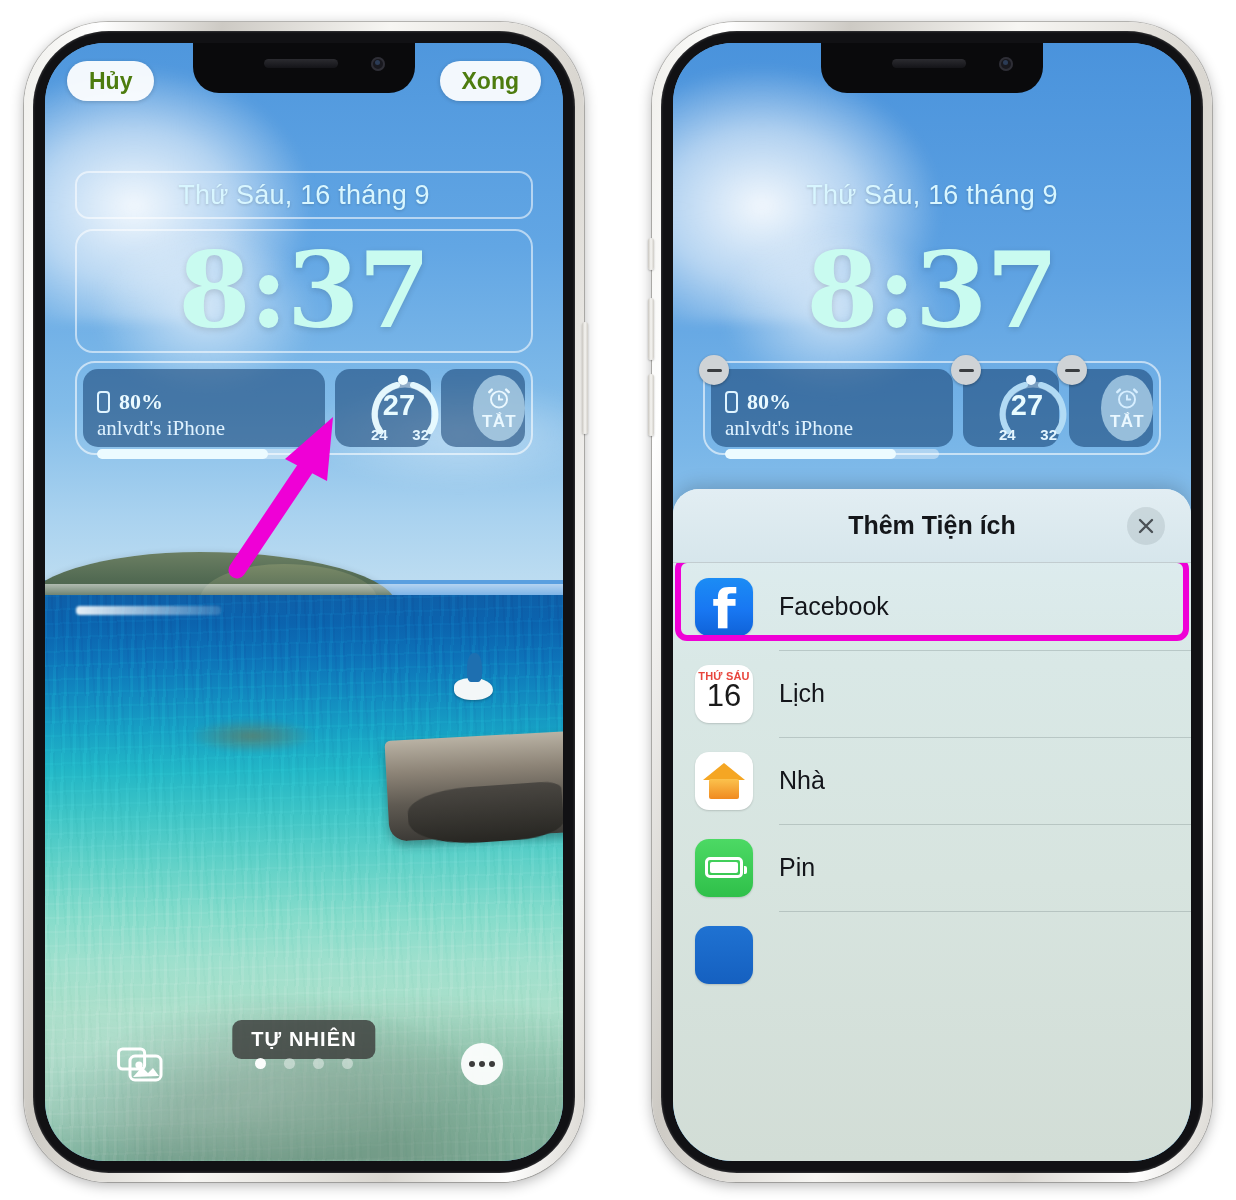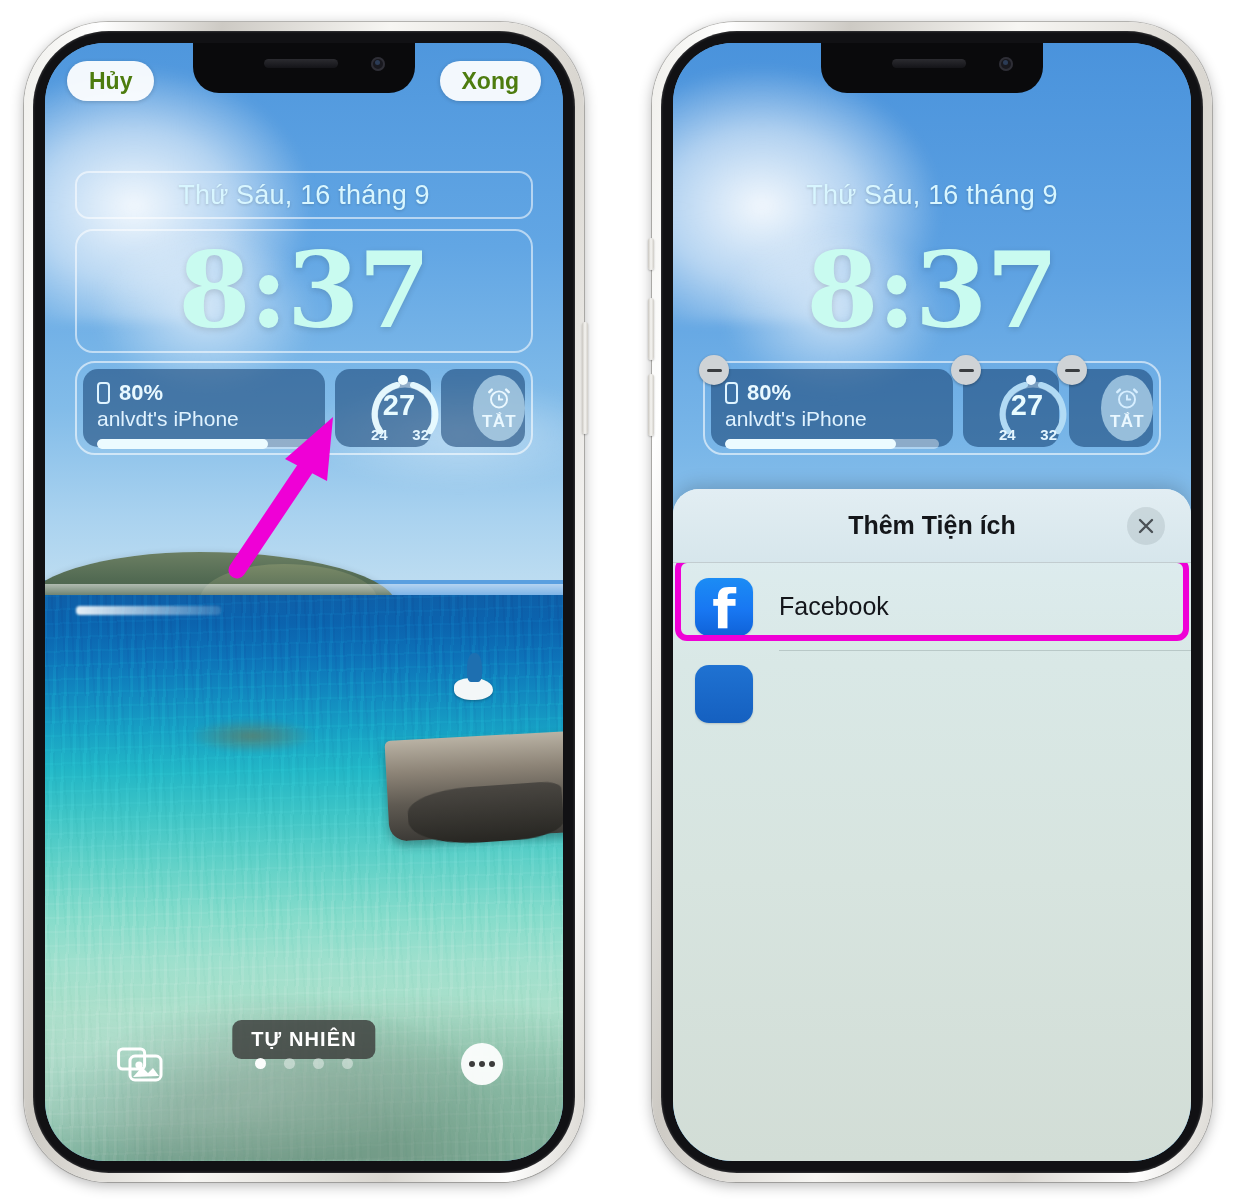--- a/index.html
+++ b/index.html
@@ -149,21 +149,21 @@
     display:flex; gap:10px; align-items:stretch; }
   .wrow.editing { border:2px solid rgba(255,255,255,.58); border-radius:20px;
     padding:6px; height:94px; top:318px; }
 
   .w { position:relative; }
   .w-batt { flex:1 1 auto; padding:7px 12px 0 12px; }
   .w-temp { width:96px; display:flex; align-items:center; justify-content:center; }
   .w-alarm{ width:84px; display:flex; align-items:center; justify-content:center; }
 
   .wrow.editing .w { background:rgba(18,62,112,.55); border-radius:15px;padding-left:32px; }
-  .wrow.editing .w-batt { padding:11px 14px 0 14px; }
+  .wrow.editing .w-batt { padding:20px 14px 0 14px;font-family:Liberation Serif, serif; }
 
   .battline { display:flex; align-items:center; gap:9px; }
   .phoneglyph { width:13px; height:22px; border:2px solid #dff4ff; border-radius:4px; }
   .battpct { color:#e9f9ff; font-size:22px; font-weight:700; }
   .battname { color:#dff2ff; font-size:21px; margin-top:1px; font-weight:400; }
   .battbar { margin-top:8px; height:10px; border-radius:6px; background:rgba(255,255,255,.40); overflow:hidden; }
   .battfill { height:100%; width:80%; background:#ecfbff; border-radius:6px; }
 
   .gauge { position:relative; width:76px; height:66px; }
   .gauge svg { position:absolute; left:0; top:0; }
@@ -486,23 +486,50 @@
 
           <div class="approw">
             <div class="rowline"></div>
             <div class="hl" style="border-color: rgb(239, 0, 214);"></div>
             <div class="appicon ic-fb">
               <span class="f">f</span>
             </div>
             <div class="applabel">Facebook</div>
           </div>
 
-
-
-
+          <div class="approw">
+            <div class="rowline"></div>
+            <div class="appicon ic-cal">
+              <div class="cday">THỨ SÁU</div>
+              <div class="cnum">16</div>
+            </div>
+            <div class="applabel">Lịch</div>
+          </div>
+
+
+          <div class="approw">
+            <div class="rowline"></div>
+            <div class="appicon ic-home">
+              <div>
+                <div class="hs"></div>
+                <div class="hb" style="margin-left:6px"></div>
+              </div>
+            </div>
+            <div class="applabel">Nhà</div>
+          </div>
+
+          <div class="approw">
+            <div class="rowline"></div>
+            <div class="appicon ic-batt">
+              <div class="shell">
+                  <div class="fillb"></div>
+                </div>
+            </div>
+            <div class="applabel">Pin</div>
+          </div>
 
           <div class="approw">
             <div class="rowline"></div>
             <div class="appicon ic-blue"></div>
           </div>
 
         </div>
       </div>
     </div>
   </div>

